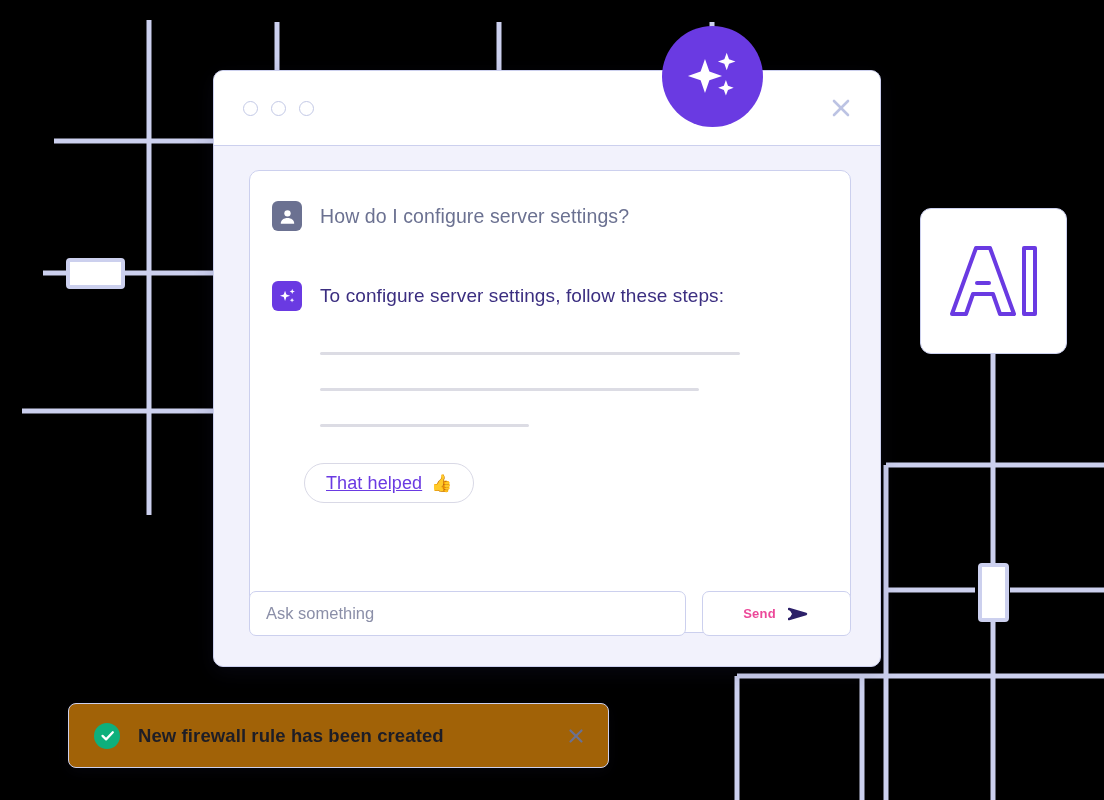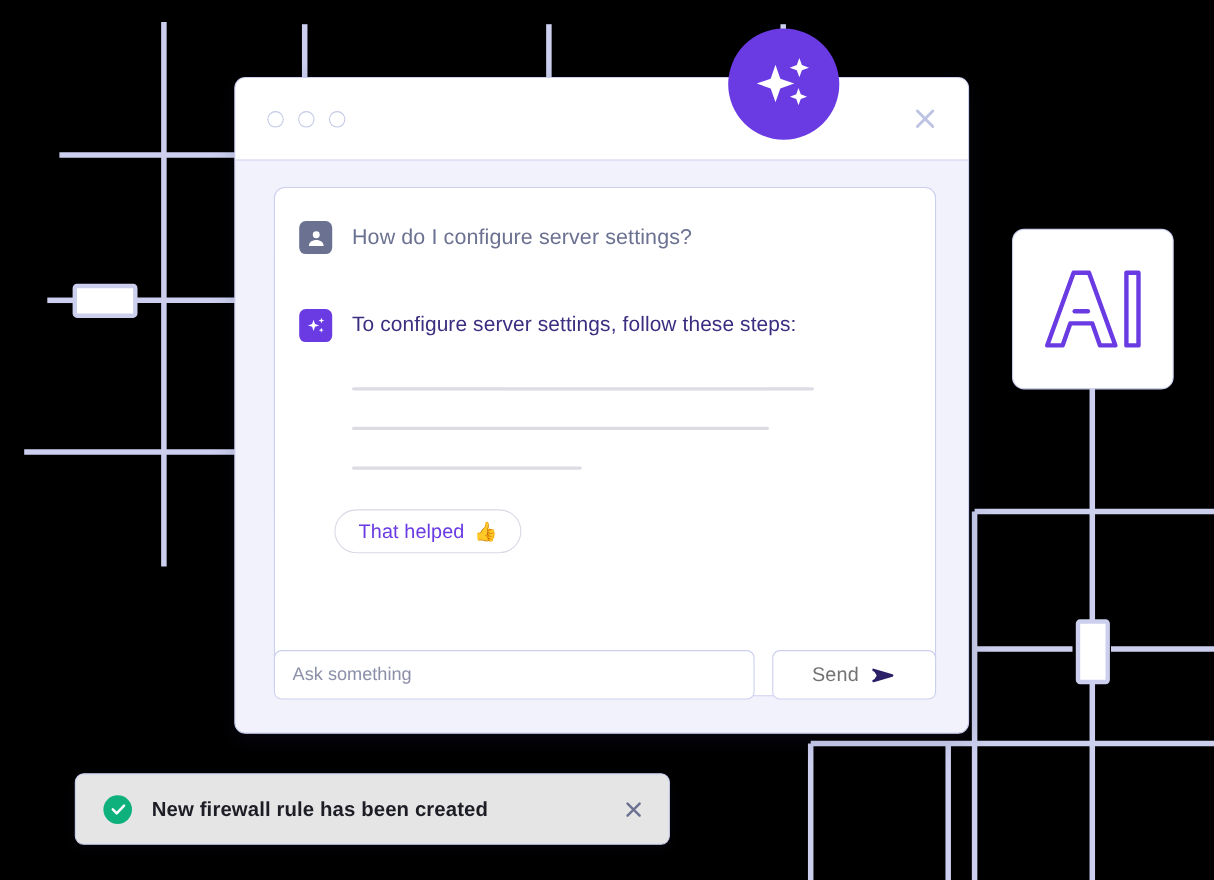--- a/index.html
+++ b/index.html
@@ -167,20 +167,21 @@
     padding: 0 21px;
     border: 1.6px solid #d9d9e6;
     border-radius: 21px;
     background: #ffffff;
     cursor: pointer;
   }
   .helped-label {
     font-size: 18px;
     color: #6a3ae2;
     letter-spacing: 0.1px;
+    text-decoration: underline;
   }
   .helped-emoji { font-size: 17px; line-height: 1; }
 
   
   .composer {
     position: absolute;
     left: 35px;
     bottom: 30px;
     width: 602px;
     display: flex;
@@ -208,23 +209,23 @@
     border: 1.6px solid #ccd0ee;
     border-radius: 7px;
     background: #ffffff;
     display: flex;
     align-items: center;
     justify-content: center;
     gap: 12px;
     cursor: pointer;
   }
   .send-label {
-    font-size: 18px;
-    font-weight: normal;
-    color: #737373;
+    font-size: 13px;
+    font-weight: bold;
+    color: #ec4899;
     letter-spacing: 0.2px;
   }
 
   
   .ai-node {
     position: absolute;
     left: 920px;
     top: 208px;
     width: 147px;
     height: 146px;
@@ -237,21 +238,21 @@
     z-index: 20;
   }
 
   
   .toast {
     position: absolute;
     left: 68px;
     top: 703px;
     width: 541px;
     height: 65px;
-    background: #e5e5e5;
+    background: #a16207;
     border: 1.5px solid #ccd0ee;
     border-radius: 8px;
     box-shadow: 0 4px 14px rgba(30, 30, 70, 0.16);
     display: flex;
     align-items: center;
     padding: 0 20px 0 25px;
     z-index: 30;
   }
   .toast-check {
     width: 26px;

